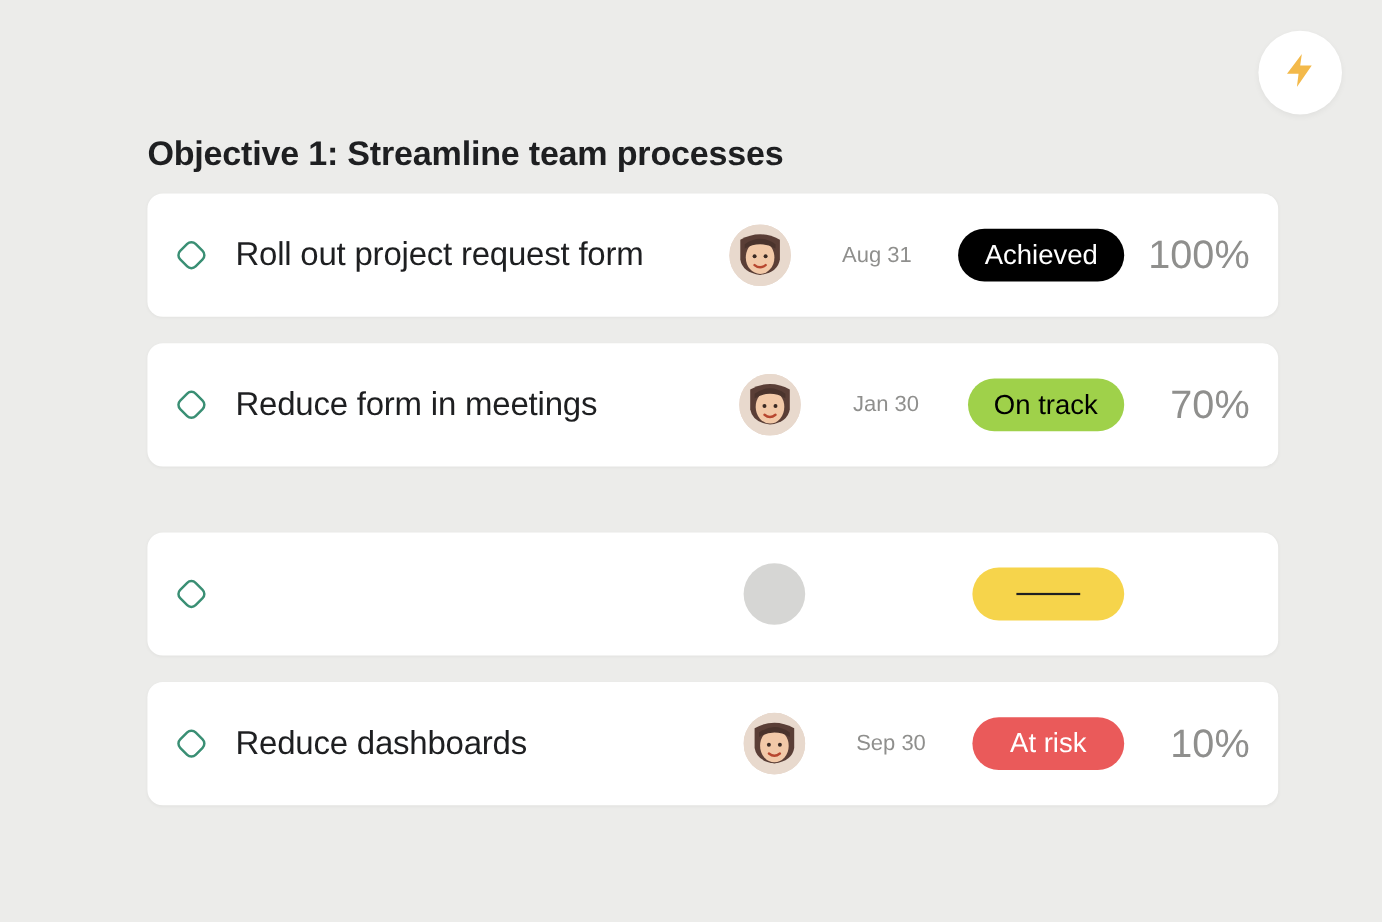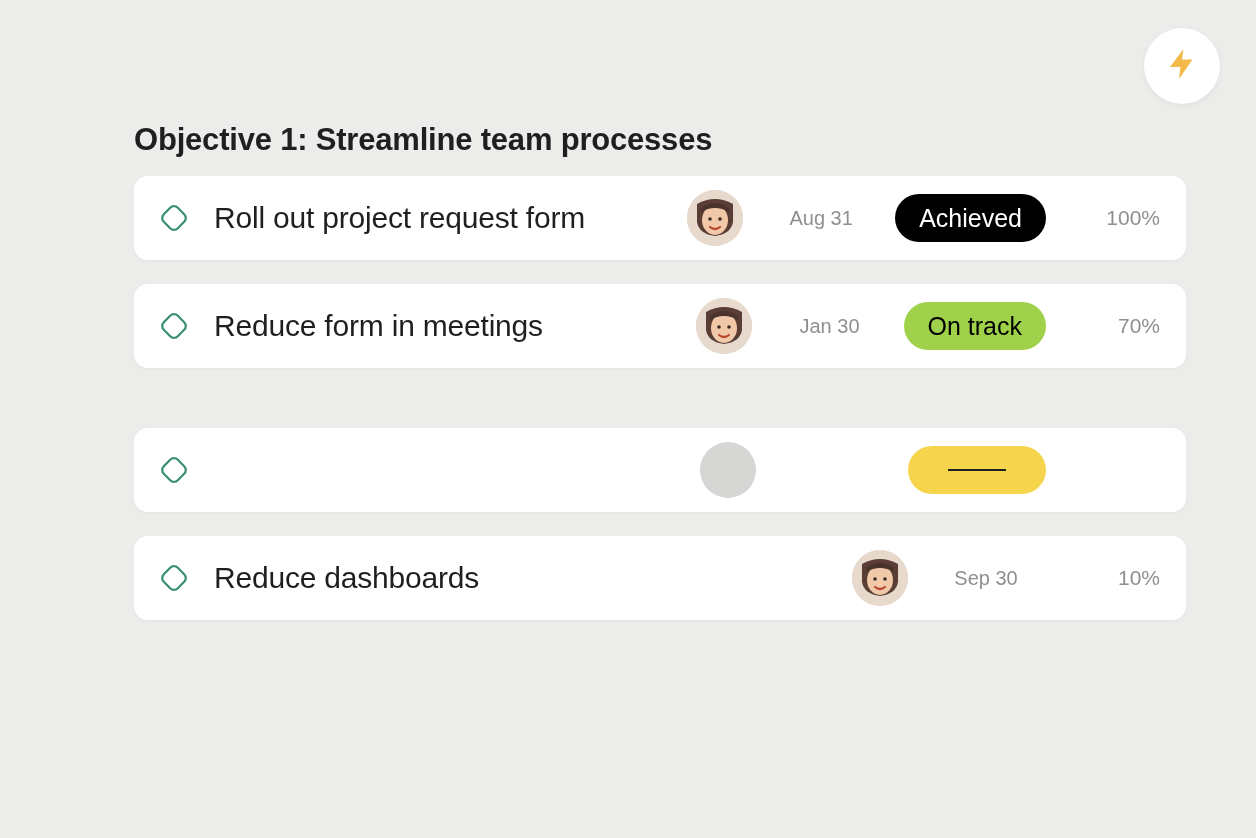--- a/index.html
+++ b/index.html
@@ -20,37 +20,37 @@
       background: #ffffff;
       border-radius: 50%;
       display: flex;
       align-items: center;
       justify-content: center;
       box-shadow: 0 2px 6px rgba(0,0,0,0.05);
     }
     .lightning-badge svg { width: 36px; height: 36px; }
 
     .container {
-      padding: 122px 70px 0 134px;
+      padding: 122px 94px 0 134px;
     }
 
     .objective-block { margin-bottom: 60px; }
 
     .objective-title {
       font-size: 31px;
       font-weight: 600;
       color: #1e1f21;
       margin-bottom: 18px;
       letter-spacing: -0.2px;
     }
 
     .task-card {
       background: #ffffff;
       border-radius: 14px;
-      height: 84px;
+      height: 112px;
       display: flex;
       align-items: center;
       padding: 0 26px 0 22px;
       margin-bottom: 24px;
       box-shadow: 0 1px 3px rgba(0,0,0,0.04);
     }
 
     .diamond {
       width: 36px;
       height: 36px;
@@ -115,21 +115,21 @@
       height: 2px;
       background: #1e1f21;
       top: 50%;
       left: 50%;
       transform: translate(-50%, -50%);
     }
 
     .progress-col {
       width: 96px;
       text-align: right;
-      font-size: 21px;
+      font-size: 36px;
       color: #8f8f8d;
       margin-left: 18px;
     }
 
     
     .skel-title {
       width: 210px;
       height: 20px;
       background: #e7e7e5;
       border-radius: 10px;
@@ -239,17 +239,18 @@
             <rect width="56" height="56" fill="#e8d9cd"></rect>
             <path d="M10 14 Q28 4 46 14 L46 32 Q44 44 28 46 Q12 44 10 32 Z" fill="#5a3e36"></path>
             <ellipse cx="28" cy="30" rx="13" ry="15" fill="#f2c9a8"></ellipse>
             <path d="M14 22 Q28 14 42 22 L42 18 Q28 8 14 18 Z" fill="#4a332c"></path>
             <circle cx="23" cy="29" r="1.8" fill="#3a2a24"></circle>
             <circle cx="33" cy="29" r="1.8" fill="#3a2a24"></circle>
             <path d="M23 37 Q28 41 33 37" stroke="#b8472f" stroke-width="2.2" fill="none" stroke-linecap="round"></path>
           </svg>
       </span>
       <span class="date-col">Sep 30</span>
+      <span class="status-pill status-at-risk">At risk</span>
       <span class="progress-col">10%</span>
     </div>
   </div>
 
 </div>
 
 </body></html>

